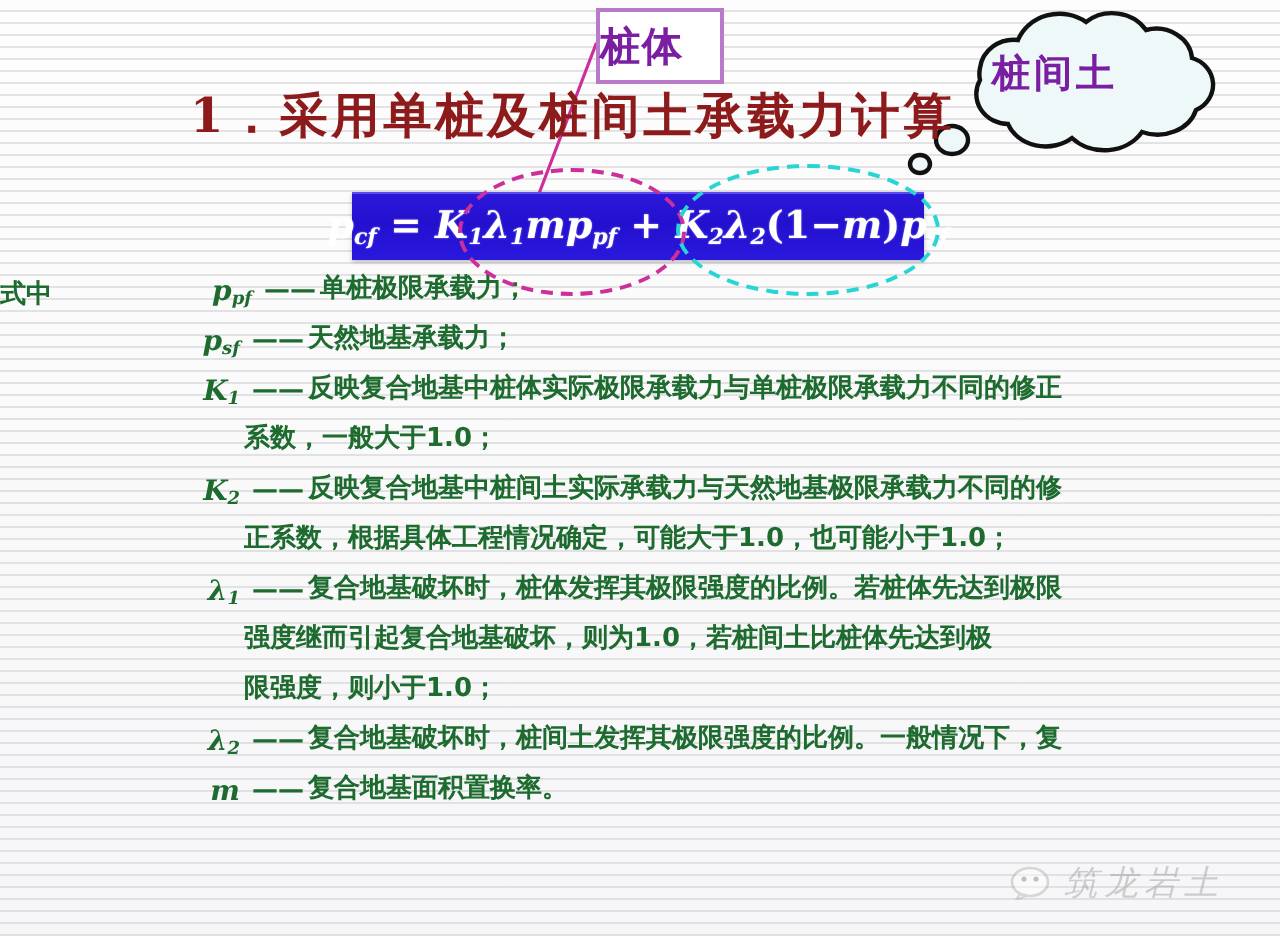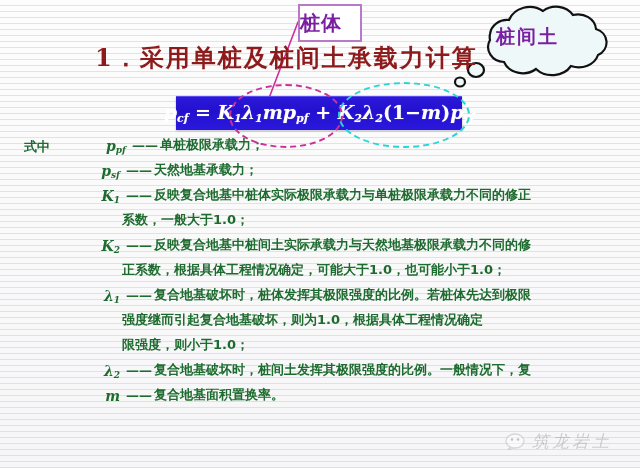--- a/index.html
+++ b/index.html
@@ -87,21 +87,21 @@
   }
 
   
   .body{
     position:absolute;left:0;top:138px;width:640px;
     color:#1d6b2e;
     font-family:"DejaVu Sans","Liberation Sans",sans-serif;
     font-weight:bold;
   }
   .shiqiong{
-    width:74px;text-align:center;padding-right:6px;
+    width:74px;text-align:left;padding-right:6px;
     font-size:13px;color:#1d6b2e;font-weight:bold;
   }
   .sym{
     width:46px;text-align:right;padding-right:4px;
     font-family:"DejaVu Serif","Liberation Serif",serif;
     font-style:italic;font-size:14px;color:#1d6b2e;
     white-space:nowrap;
   }
   .sym sub{font-size:9px;vertical-align:-0.2em;}
   .dash{
@@ -215,21 +215,21 @@
     </div>
 
     <div class="line">
       <div class="ind-a"></div>
       <div class="sym"><span>λ</span><sub>1</sub></div>
       <div class="dash">——</div>
       <div class="desc">复合地基破坏时，桩体发挥其极限强度的比例。若桩体先达到极限</div>
     </div>
     <div class="line">
       <div class="ind-c"></div>
-      <div class="cont">强度继而引起复合地基破坏，则为1.0，根据具体工程情况确定</div>
+      <div class="cont">强度继而引起复合地基破坏，则为1.0，若桩间土比桩体先达到极</div>
     </div>
     <div class="line">
       <div class="ind-c"></div>
       <div class="cont">限强度，则小于1.0；</div>
     </div>
 
     <div class="line">
       <div class="ind-a"></div>
       <div class="sym"><span>λ</span><sub>2</sub></div>
       <div class="dash">——</div>

